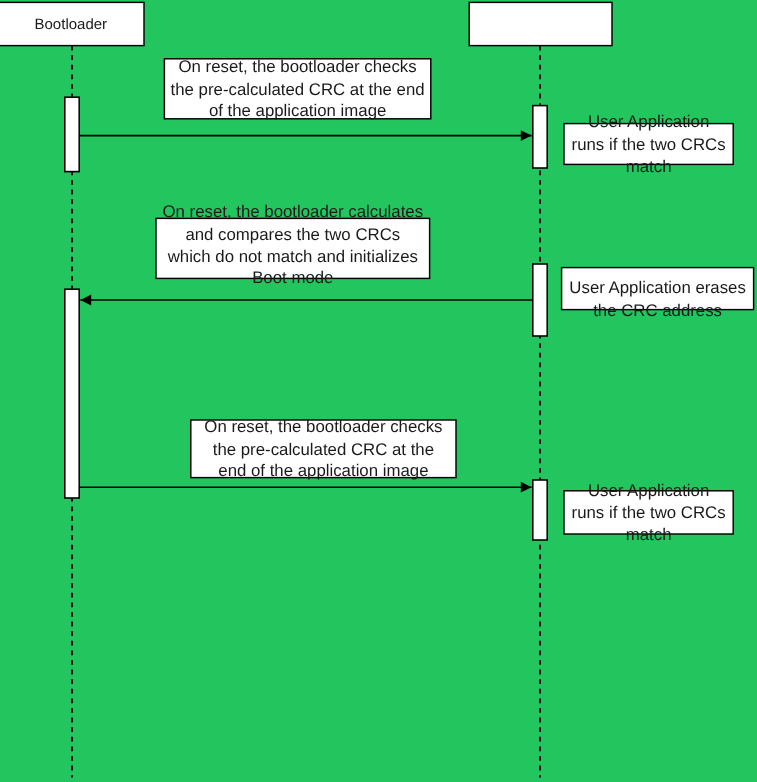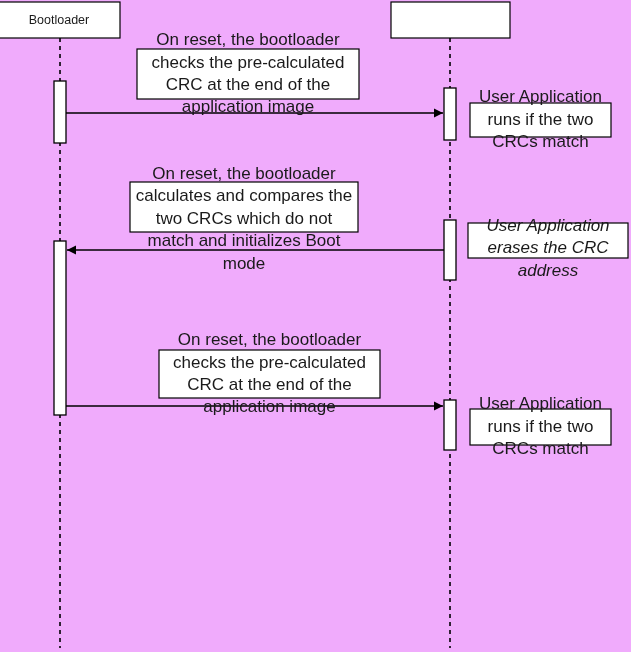--- a/index.html
+++ b/index.html
@@ -7,21 +7,21 @@
     padding: 0;
     background: #ffffff;
   }
   body {
     font-family: "Liberation Sans", sans-serif;
   }
   #canvas {
     position: relative;
     width: 631px;
     height: 652px;
-    background: #f0abfc;
+    background: #22c55e;
     overflow: hidden;
   }
   svg.diagram {
     position: absolute;
     top: 0;
     left: 0;
     width: 631px;
     height: 652px;
   }
   .lifeline-line {
@@ -58,21 +58,21 @@
     text-align: center;
     color: #1a1a1a;
     font-family: "Liberation Sans", sans-serif;
     line-height: 1.32;
     pointer-events: none;
   }
   .head-label {
     font-size: 12.5px;
   }
   .note-label {
-    font-size: 17px;
+    font-size: 14px;
     padding: 0 5px;
   }
 </style>
 </head>
 <body>
 
 <div id="canvas">
 
   <svg class="diagram" id="diagram-svg" viewBox="0 0 631 652" xmlns="http://www.w3.org/2000/svg">
       <line x1="60" y1="38" x2="60" y2="648" class="lifeline-line"></line>
@@ -98,21 +98,21 @@
       <polygon points="443,406 434,401.5 434,410.5" class="arrowhead"></polygon>
     </svg>
 
   <div class="txt head-label" id="label-bootloader" style="left: -2px; top: 2px; width: 122px; height: 36px;">Bootloader</div>
 
 
   <div class="txt note-label" id="note-0" style="left: 137px; top: 49px; width: 222px; height: 50px;">On reset, the bootloader checks the pre-calculated CRC at the end of the application image</div>
 
   <div class="txt note-label" id="note-1" style="left: 470px; top: 103px; width: 141px; height: 34px;">User Application runs if the two CRCs match</div>
 
-  <div class="txt note-label" id="note-2" style="left: 130px; top: 194px; width: 228px; height: 50px; text-align: center;">On reset, the bootloader calculates and compares the two CRCs which do not match and initializes Boot mode</div>
+  <div class="txt note-label" id="note-2" style="left: 130px; top: 179px; width: 228px; height: 50px; text-align: center;">On reset, the bootloader calculates and compares the two CRCs which do not match and initializes Boot mode</div>
 
-  <div class="txt note-label" id="note-3" style="left: 468px; top: 223px; width: 160px; height: 51px; font-style: italic;">User Application erases the CRC address</div>
+  <div class="txt note-label" id="note-3" style="left: 468px; top: 223px; width: 160px; height: 51px;">User Application erases the CRC address</div>
 
   <div class="txt note-label" id="note-4" style="left: 159px; top: 350px; width: 221px; height: 48px;">On reset, the bootloader checks the pre-calculated CRC at the end of the application image</div>
 
   <div class="txt note-label" id="note-5" style="left: 470px; top: 409px; width: 141px; height: 36px;">User Application runs if the two CRCs match</div>
 
 </div>
 
 </body></html>

